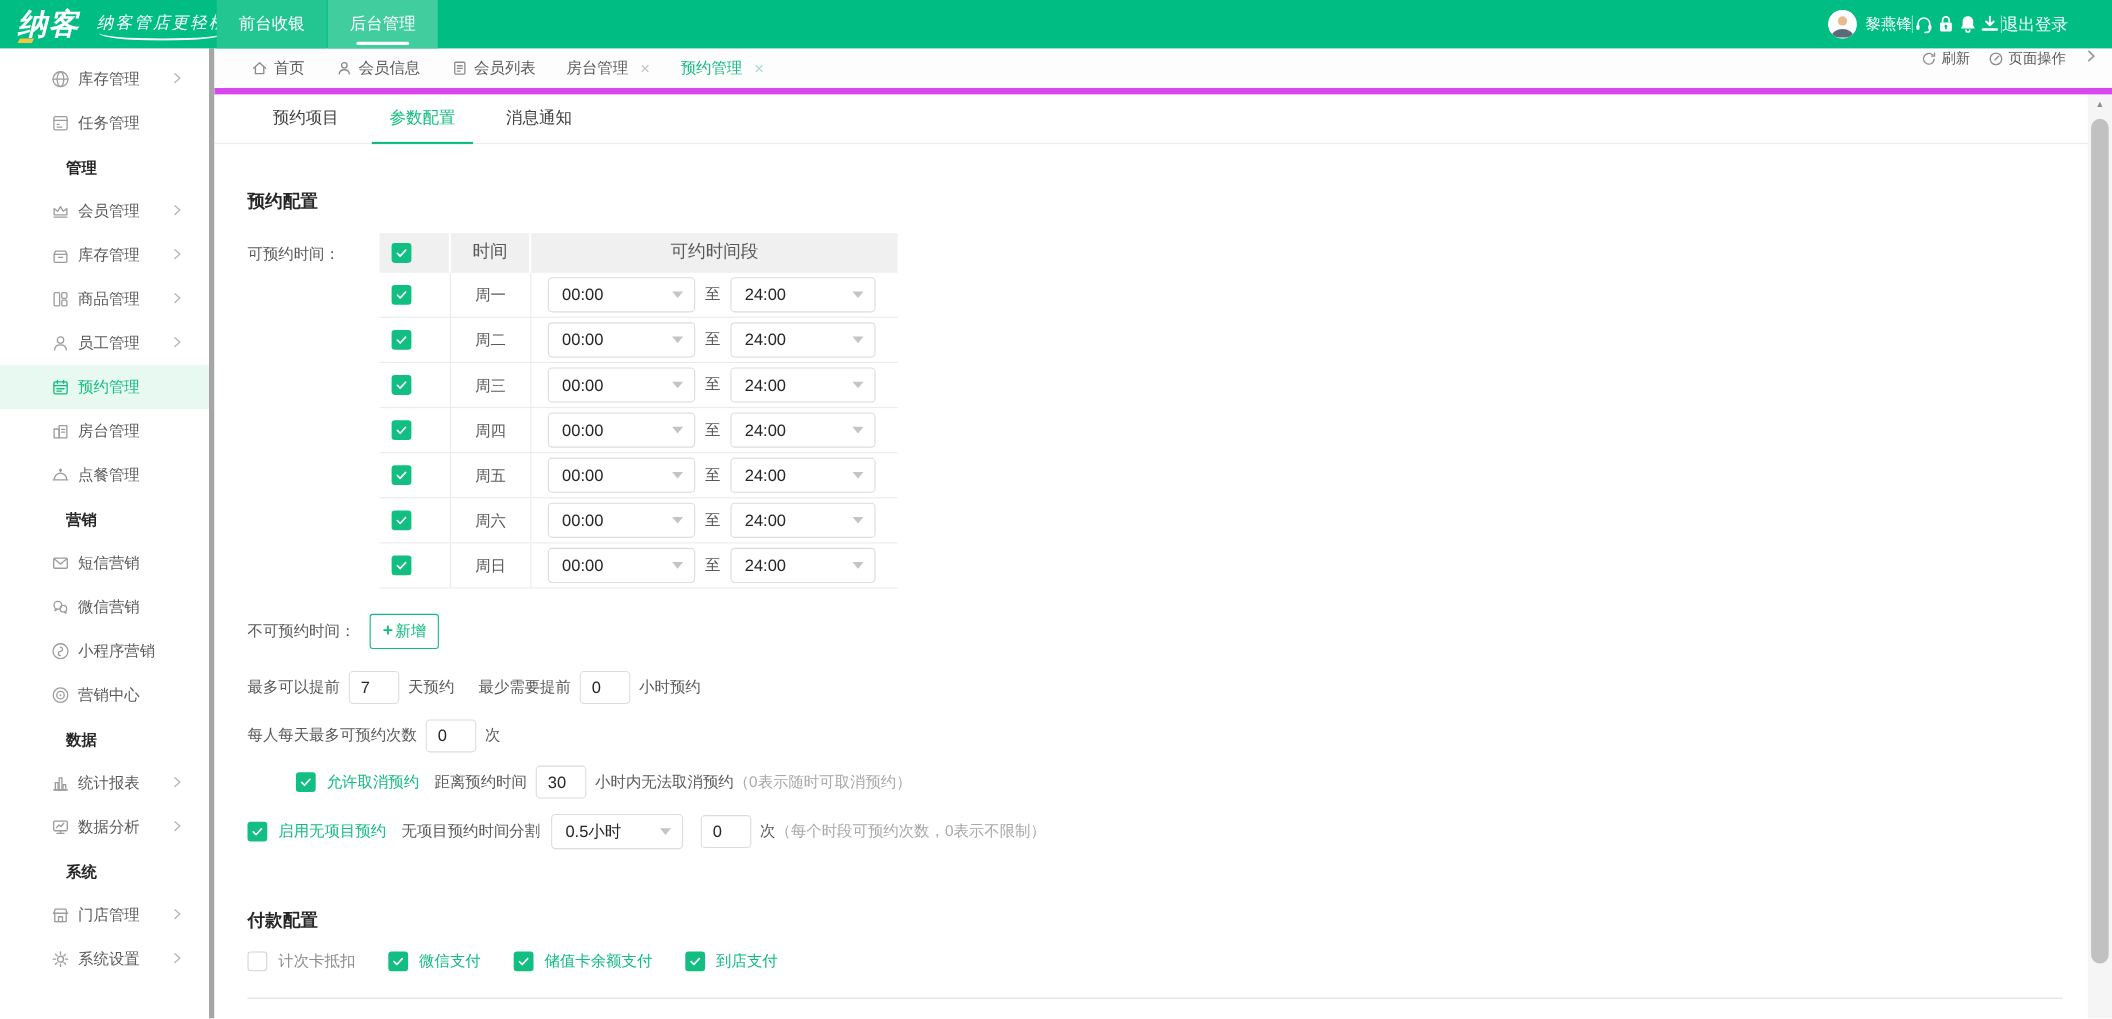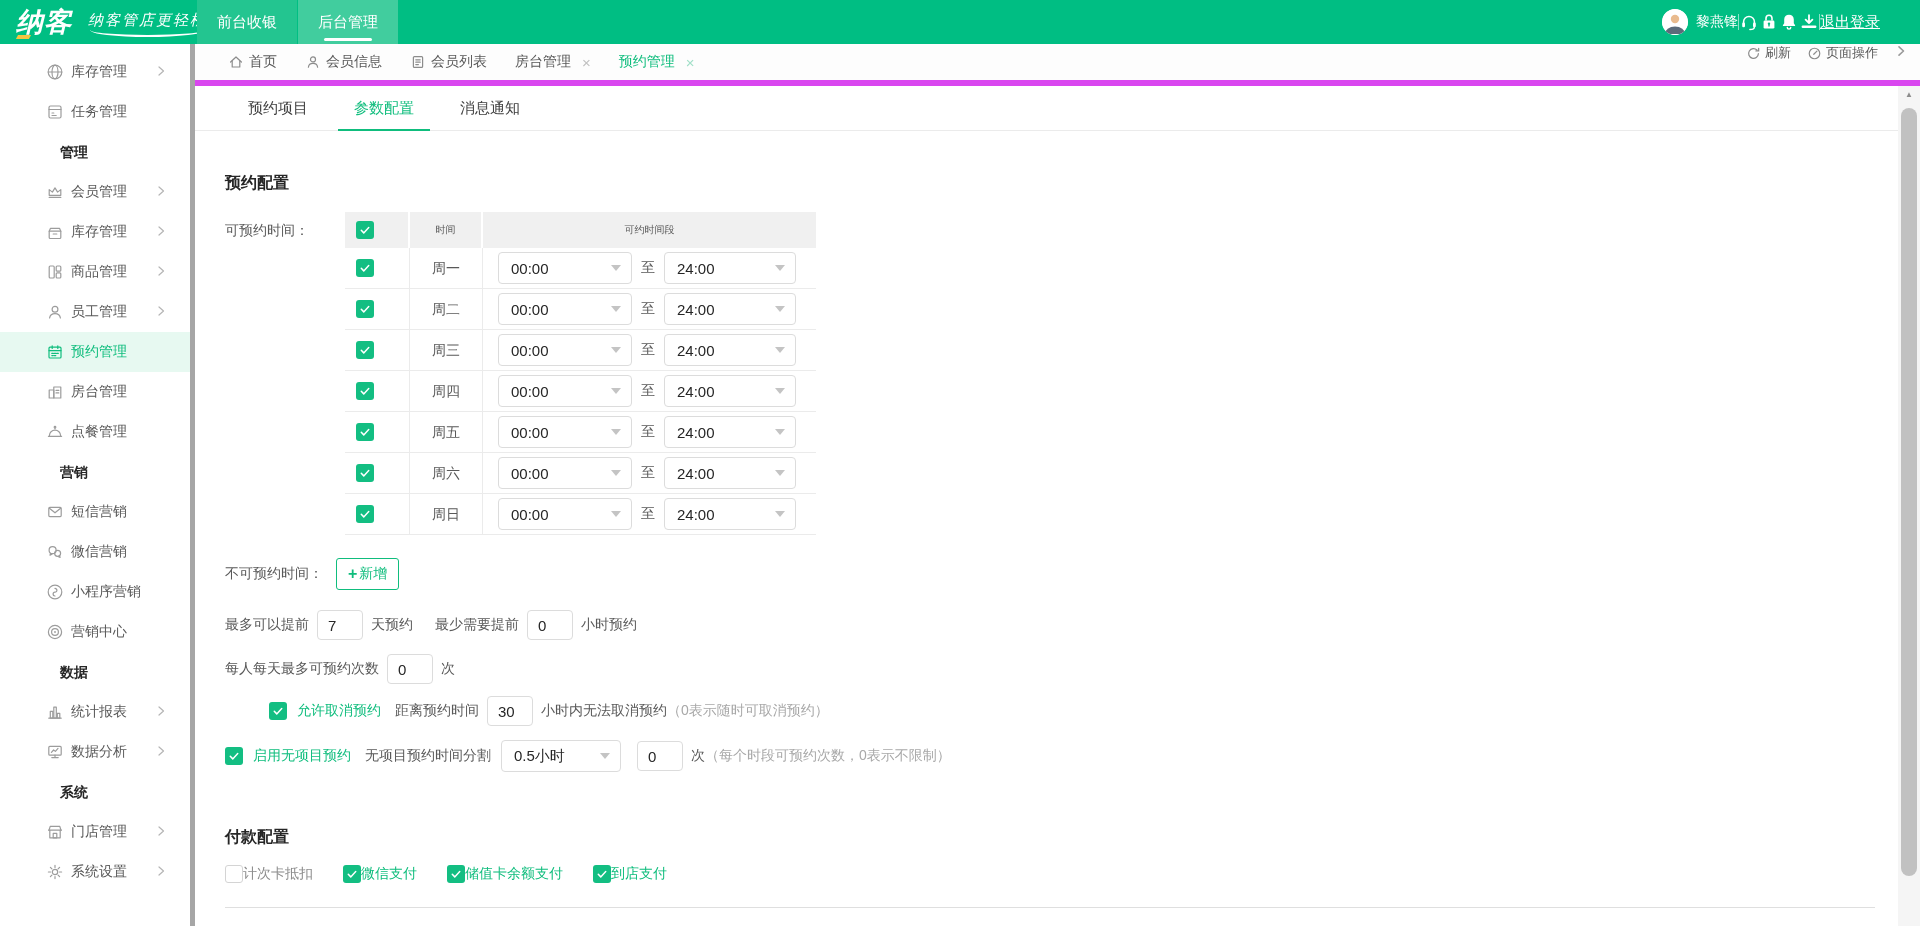--- a/index.html
+++ b/index.html
@@ -16,21 +16,21 @@
   .slogan-underline { position:absolute; bottom:0; left:2px; right:2px; height:7px; border-bottom:2px solid #fff; border-radius:0 0 50% 50% / 0 0 7px 7px; }
   .tn-tabs { position:absolute; left:197px; top:0; height:44px; display:flex; }
   .tn-tab { height:44px; line-height:44px; padding:0 20px; margin-right:1px; color:#fff; font-size:15px; position:relative; cursor:pointer; background:#23C590; }
   .tn-tab.active { background:#41CD9E; }
   .tn-tab.active::after { content:''; position:absolute; left:50%; transform:translateX(-50%); bottom:3px; width:48px; height:3px; background:#fff; border-radius:2px; }
   .topbar-right { position:absolute; right:40px; top:0; height:44px; display:flex; align-items:center; gap:0; color:#fff; }
   .tb-user { display:flex; align-items:center; gap:8px; font-size:14px; cursor:pointer; }
   .tb-avatar { width:26px; height:26px; border-radius:50%; overflow:hidden; background:#fff; flex:none; }
   .tb-sep { width:1px; height:16px; background:rgba(255,255,255,.55); }
   .tb-icon { width:20px; height:20px; cursor:pointer; display:block; }
-  .tb-logout { font-size:15px; cursor:pointer;text-decoration:underline; }
+  .tb-logout { font-size:15px; cursor:pointer; }
 
   
   .sidebar { position:absolute; left:0; top:44px; width:190px; height:882px; background:#fff; padding-top:8px; overflow:hidden; }
   .sb-item { height:40px; display:flex; align-items:center; padding-left:46px; position:relative; color:#595959; font-size:14px; cursor:pointer; }
   .sb-icon { width:18px; height:18px; margin-right:7px; color:#9C9C9C; flex:none; }
   .sb-icon svg { display:block; width:18px; height:18px; }
   .sb-item.active { background:#E7F9F1; color:#0FBD7D; }
   .sb-item.active .sb-icon { color:#0FBD7D; }
   .sb-chevron { position:absolute; right:22px; top:12px; width:14px; height:14px; color:#B5B5B5; }
   .sb-chevron svg { display:block; width:14px; height:14px; }
@@ -57,21 +57,21 @@
   .ctabs { height:45px; border-bottom:1px solid #EBEBEB; display:flex; padding-left:37px; }
   .ctab { padding:0 16px; margin-right:14px; font-size:15px; color:#404040; line-height:44px; position:relative; cursor:pointer; }
   .ctab.active { color:#0FBD7D; }
   .ctab.active::after { content:''; position:absolute; left:0; right:0; bottom:-1px; height:2px; background:#0FBD7D; }
   .cbody { padding-left:30px; }
   h2.section { font-size:16px; font-weight:bold; color:#262626; margin-top:42px; }
 
   .row-bookable { margin-top:18px; display:flex; }
   .form-label { width:120px; font-size:14px; color:#595959; line-height:36px; flex:none; }
   .btable { width:471px; }
-  .bt-header { display:flex; height:36px; background:#F0F0F0; font-size:10px; color:#595959; }
+  .bt-header { display:flex; height:36px; background:#F0F0F0; font-size:16px; color:#595959; }
   .bt-h-check { width:65px; padding-left:11px; display:flex; align-items:center; border-right:2px solid #fff; }
   .bt-h-day { width:73px; text-align:center; line-height:36px; border-right:2px solid #fff; }
   .bt-h-span { flex:1; text-align:center; line-height:36px; }
   .bt-row { display:flex; height:41px; border-bottom:1px solid #EBEBEB; }
   .bt-c-check { width:65px; padding-left:11px; display:flex; align-items:center; border-right:1px solid #EBEBEB; }
   .bt-c-day { width:73px; text-align:center; font-size:14px; color:#595959; line-height:40px; border-right:1px solid #EBEBEB; }
   .bt-c-span { flex:1; display:flex; align-items:center; padding-left:15px; gap:9px; }
 
   .cb { width:18px; height:18px; border-radius:3px; background:#13BE82; display:flex; align-items:center; justify-content:center; flex:none; cursor:pointer; }
   .cb svg { display:block; width:14px; height:14px; }
@@ -93,21 +93,21 @@
   .row-noproject { margin-top:14px; }
   .inp { height:30px; border:1px solid #DCDCDC; border-radius:4px; width:46px; padding:0 5px 0 10px; font-size:15px; color:#262626; margin:0 8px; font-family:inherit; outline:none; }
   .spacer22 { display:inline-block; width:22px; }
   .cb-label-g { color:#0FBD7D; font-size:14px; margin-left:10px; }
   .midlab { margin-left:14px; }
   .hint { color:#A8A8A8; }
   .sel-np { width:120px; margin-left:10px; }
   .np-inp { margin-left:16px; }
 
   .row-pay { margin-top:17px; display:flex; align-items:center; gap:30px; }
-  .pay-item { display:flex; align-items:center; font-size:14px; cursor:pointer; }
+  .pay-item { display:flex; align-items:center; gap:10px; font-size:14px; cursor:pointer; }
   .pay-label-g { color:#0FBD7D; }
   .pay-label-gray { color:#8C8C8C; }
   .bottom-divider { margin-top:24px; width:1650px; height:1px; background:#DFDFDF; }
 
   
   .vscroll { position:absolute; left:1898px; top:86px; width:22px; height:840px; background:#F5F5F5; }
   .vs-arrow { height:16px; text-align:center; font-size:8px; color:#8C8C8C; line-height:18px; cursor:pointer; }
   .vs-thumb { position:absolute; left:3px; top:22px; width:16px; height:768px; background:#C1C1C1; border-radius:8px; cursor:pointer; }
 </style>
 </head>

